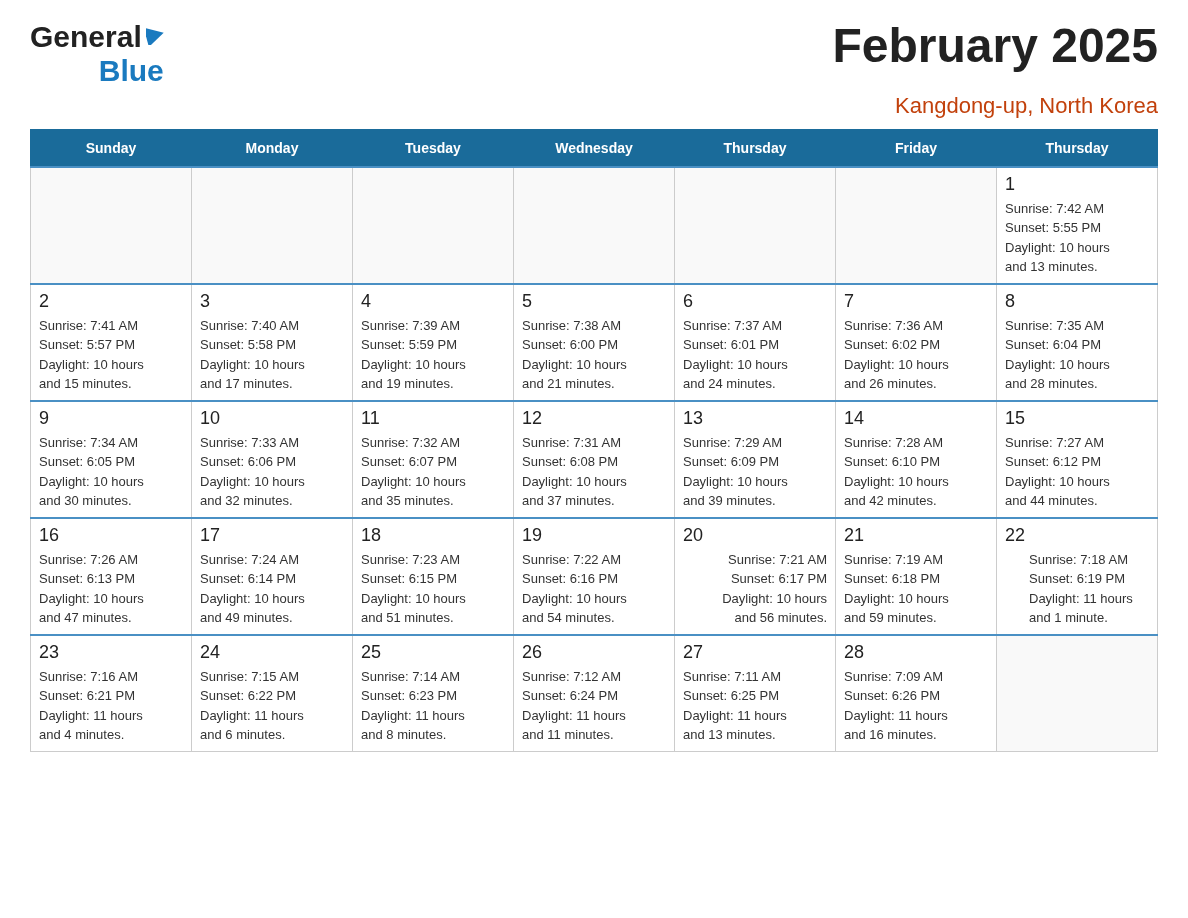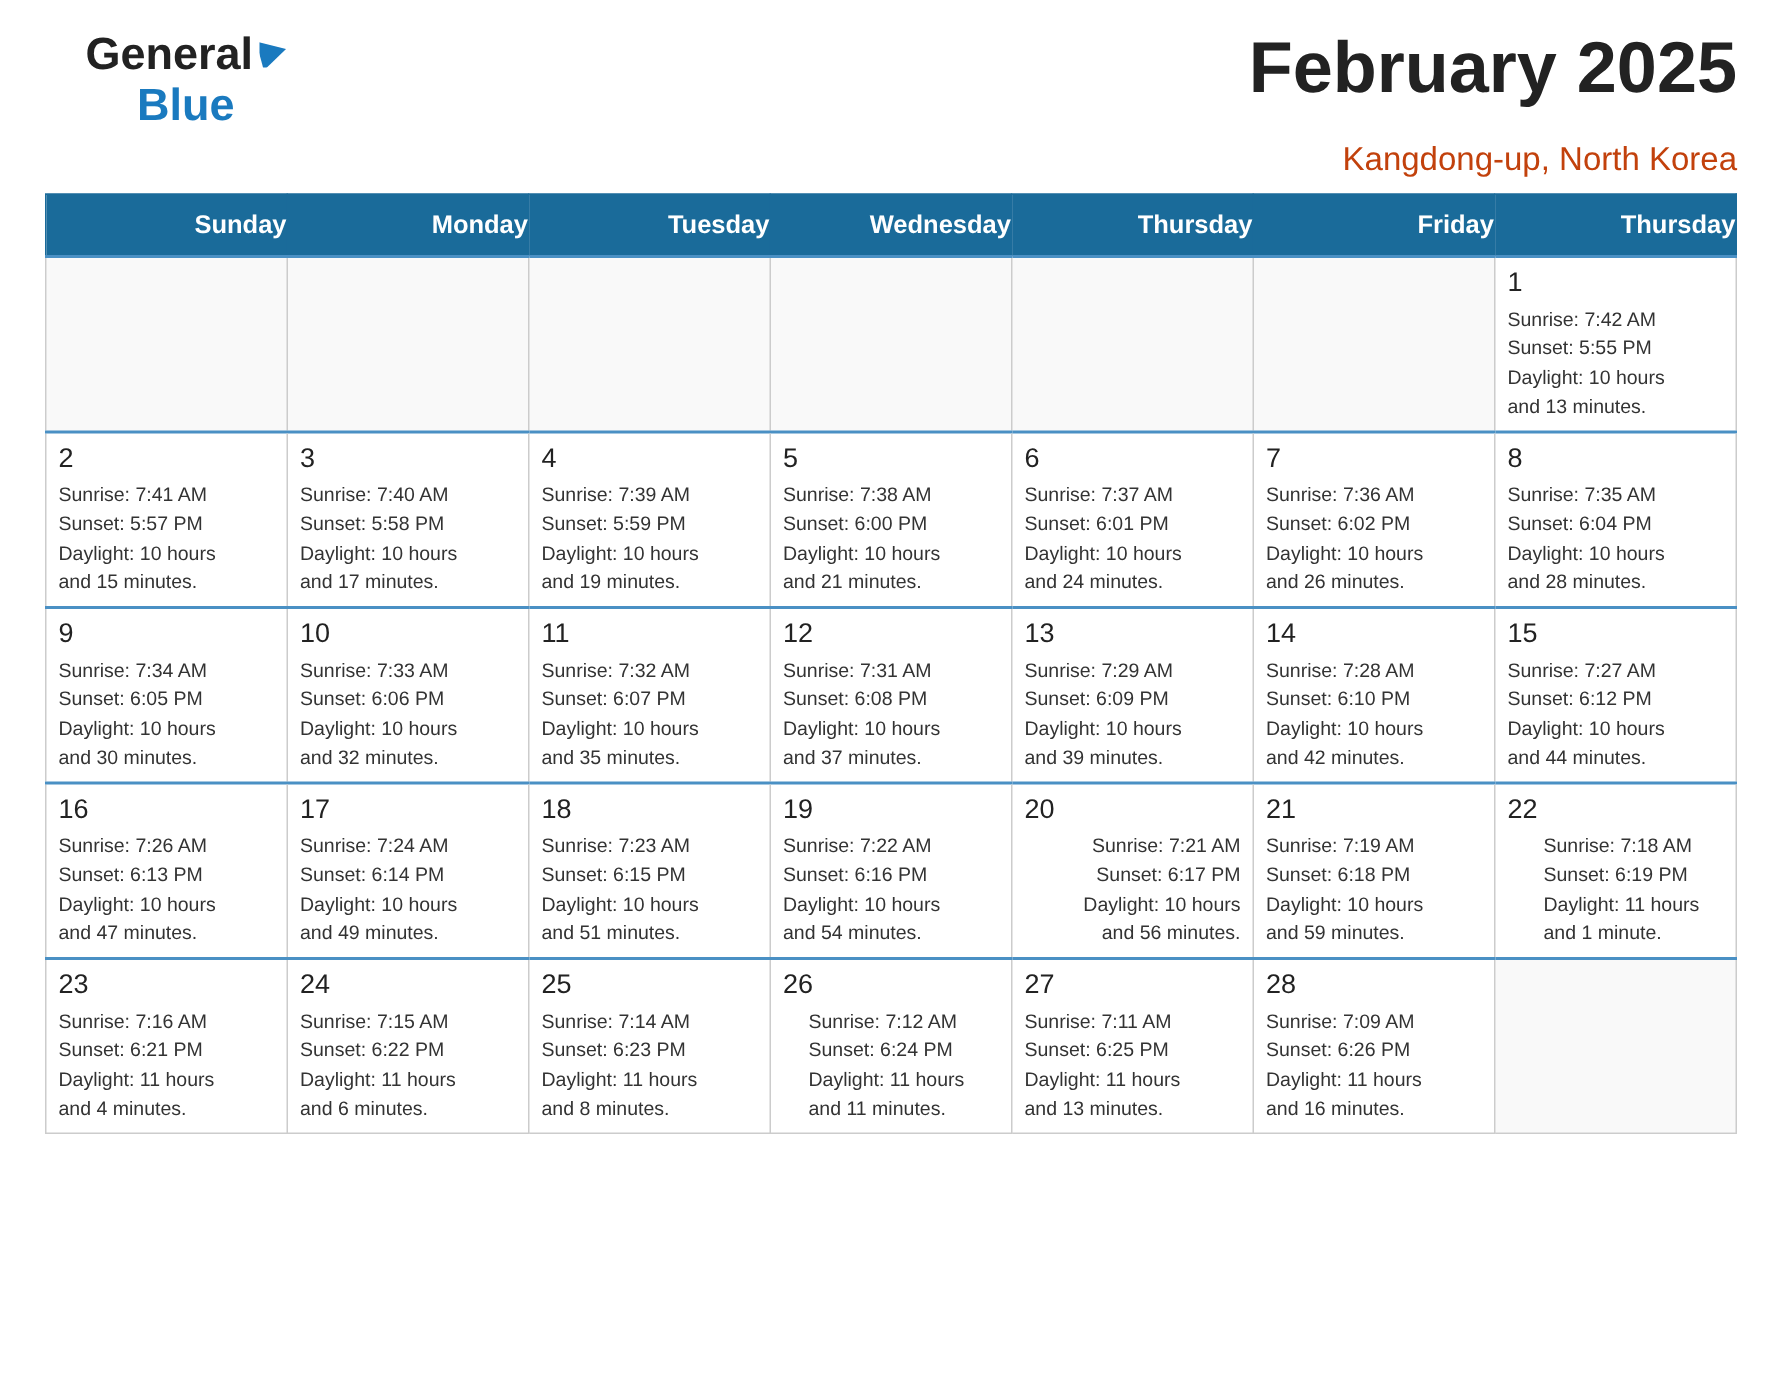--- a/index.html
+++ b/index.html
@@ -13,22 +13,21 @@
     }
     .header {
       display: flex;
       justify-content: space-between;
       align-items: flex-start;
       margin-bottom: 10px;
     }
     .logo {
       display: flex;
       flex-direction: column;
-      align-items: center;
-      margin-left: 27px;
+      align-items: flex-end;
     }
     .title-block {
       text-align: right;
     }
     .title-block h1 {
       font-size: 48px;
       font-weight: bold;
       color: #222;
       line-height: 1.1;
     }
@@ -38,24 +37,24 @@
       margin-top: 20px;
     }
     .calendar {
       width: 100%;
       border-collapse: collapse;
       margin-top: 10px;
     }
     .calendar th {
       background-color: #1a6b9a;
       color: #fff;
-      font-size: 17px;
+      font-size: 14px;
       font-weight: bold;
       padding: 10px 0;
-      text-align: right;
+      text-align: center;
       border: 1px solid #1a6b9a;
     }
     .calendar td {
       vertical-align: top;
       border: 1px solid #ccc;
       padding: 6px 8px;
       width: calc(100% / 7);
       min-height: 100px;
       font-size: 13px;
       color: #333;
@@ -320,21 +319,21 @@
         </td>
         <td>
           <span class="day-number">25</span>
           <div class="day-info" style="white-space: pre-line;">Sunrise: 7:14 AM
 Sunset: 6:23 PM
 Daylight: 11 hours
 and 8 minutes.</div>
         </td>
         <td>
           <span class="day-number">26</span>
-          <div class="day-info" style="white-space: pre-line; margin-left: 17px;">Sunrise: 7:12 AM
+          <div class="day-info" style="white-space: pre-line;">Sunrise: 7:12 AM
 Sunset: 6:24 PM
 Daylight: 11 hours
 and 11 minutes.</div>
         </td>
         <td>
           <span class="day-number">27</span>
           <div class="day-info" style="white-space: pre-line;">Sunrise: 7:11 AM
 Sunset: 6:25 PM
 Daylight: 11 hours
 and 13 minutes.</div>

